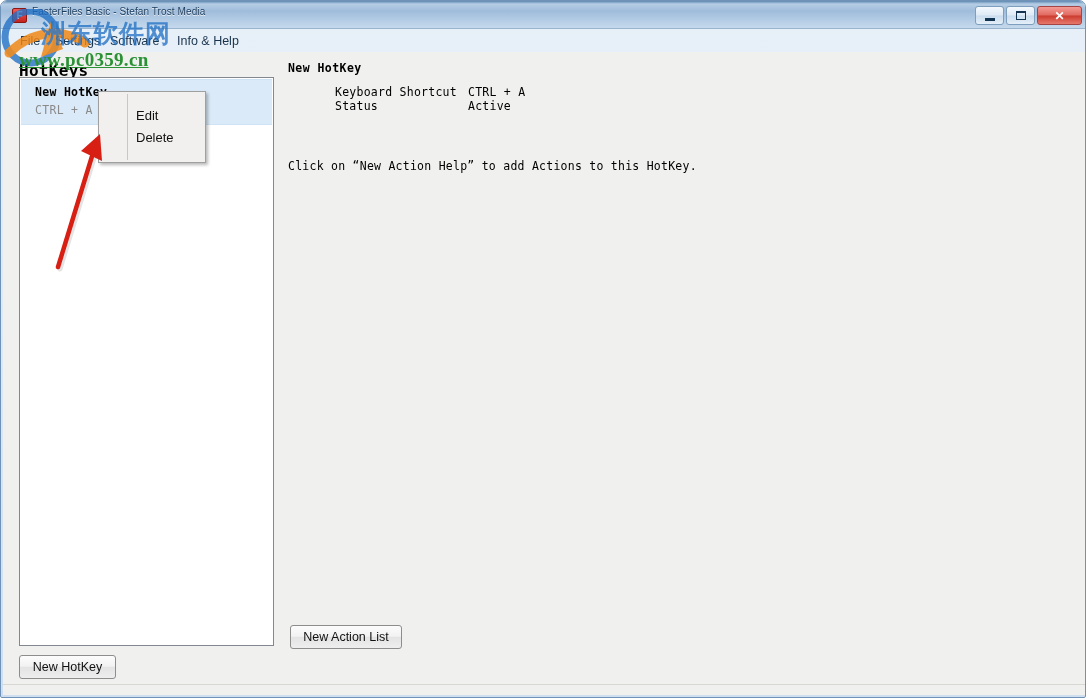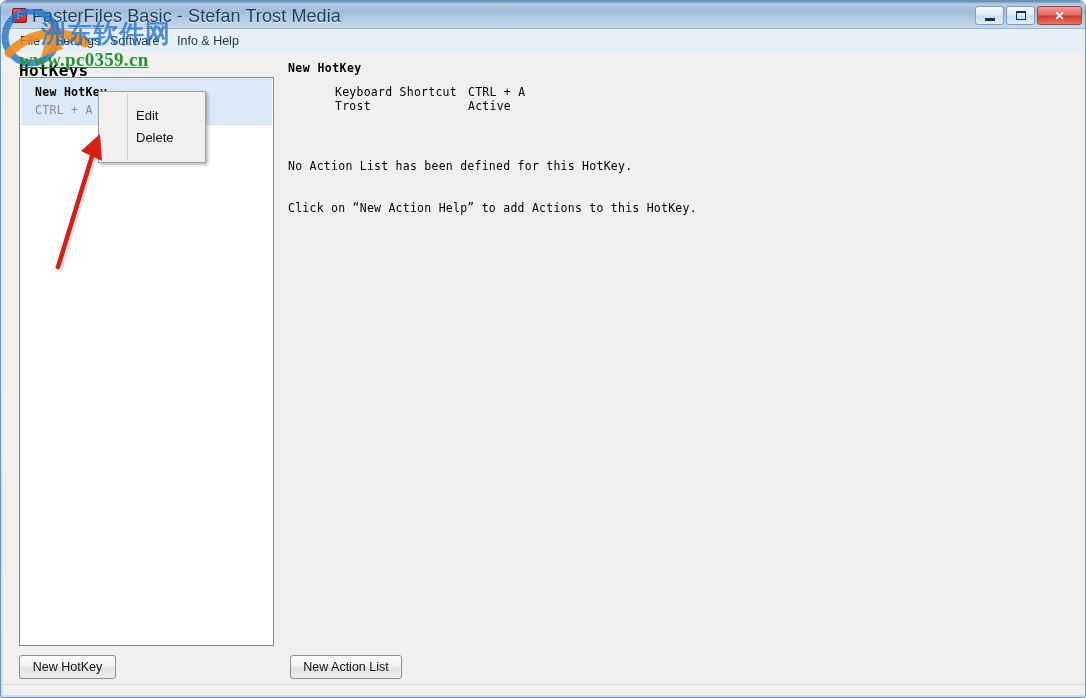--- a/index.html
+++ b/index.html
@@ -35,21 +35,21 @@
     width: 15px; height: 15px;
     background: linear-gradient(to bottom,#f05a55,#c3231e);
     border: 1px solid #8b1612;
     border-radius: 2px;
     color: #fff; font-size: 10px; font-weight: bold;
     line-height: 13px; text-align: center;
     font-family: "Liberation Sans", sans-serif;
   }
   #title-text {
     position: absolute; left: 31px; top: 5px;
-    font-size: 18px; color: #1b3b5c;
+    font-size: 10px; color: #1b3b5c;
     letter-spacing: .1px;
     white-space: nowrap;
     text-shadow: 0 1px 0 rgba(255,255,255,.75);
   }
   #win-controls {
     position: absolute; right: 5px; top: 5px;
     display: flex; gap: 2px;
   }
   .wbtn {
     width: 29px; height: 19px;
@@ -154,21 +154,21 @@
     position: absolute;
     height: 24px;
     border: 1px solid #8d8d8d;
     border-radius: 3px;
     background: linear-gradient(to bottom,#fcfcfc 0%,#f2f2f2 47%,#e3e3e3 50%,#eeeeee 100%);
     font-family: "Liberation Sans", sans-serif;
     font-size: 12.5px; color: #111;
     display: flex; align-items: center; justify-content: center;
   }
   #btn-new-hotkey { left: 18px; top: 654px; width: 97px; }
-  #btn-new-action { left: 289px; top: 654px; width: 112px; }
+  #btn-new-action { left: 289px; top: 624px; width: 112px; }
 
   
   #statusbar {
     position: absolute; left: 2px; bottom: 2px;
     width: 1082px; height: 11px;
     background: #f0f0ee;
     border-top: 1px solid #d7d7d3;
   }
 
   
@@ -272,26 +272,25 @@
   </div>
 
   <div id="detail">
     <div id="detail-title">New HotKey</div>
 
     <div class="kv-row">
       <div class="kv-key">Keyboard Shortcut</div>
       <div class="kv-val">CTRL + A</div>
     </div>
     <div class="kv-row">
-      <div class="kv-key">Trost</div>
+      <div class="kv-key">Status</div>
       <div class="kv-val">Active</div>
     </div>
 
     <div id="detail-note">
-      <div>No Action List has been defined for this HotKey.</div>
       <div>Click on “New Action Help” to add Actions to this HotKey.</div>
     </div>
   </div>
 
   <div class="btn" id="btn-new-hotkey">New HotKey</div>
   <div class="btn" id="btn-new-action">New Action List</div>
 
   <div id="statusbar"></div>
 
   <div id="context-menu">

